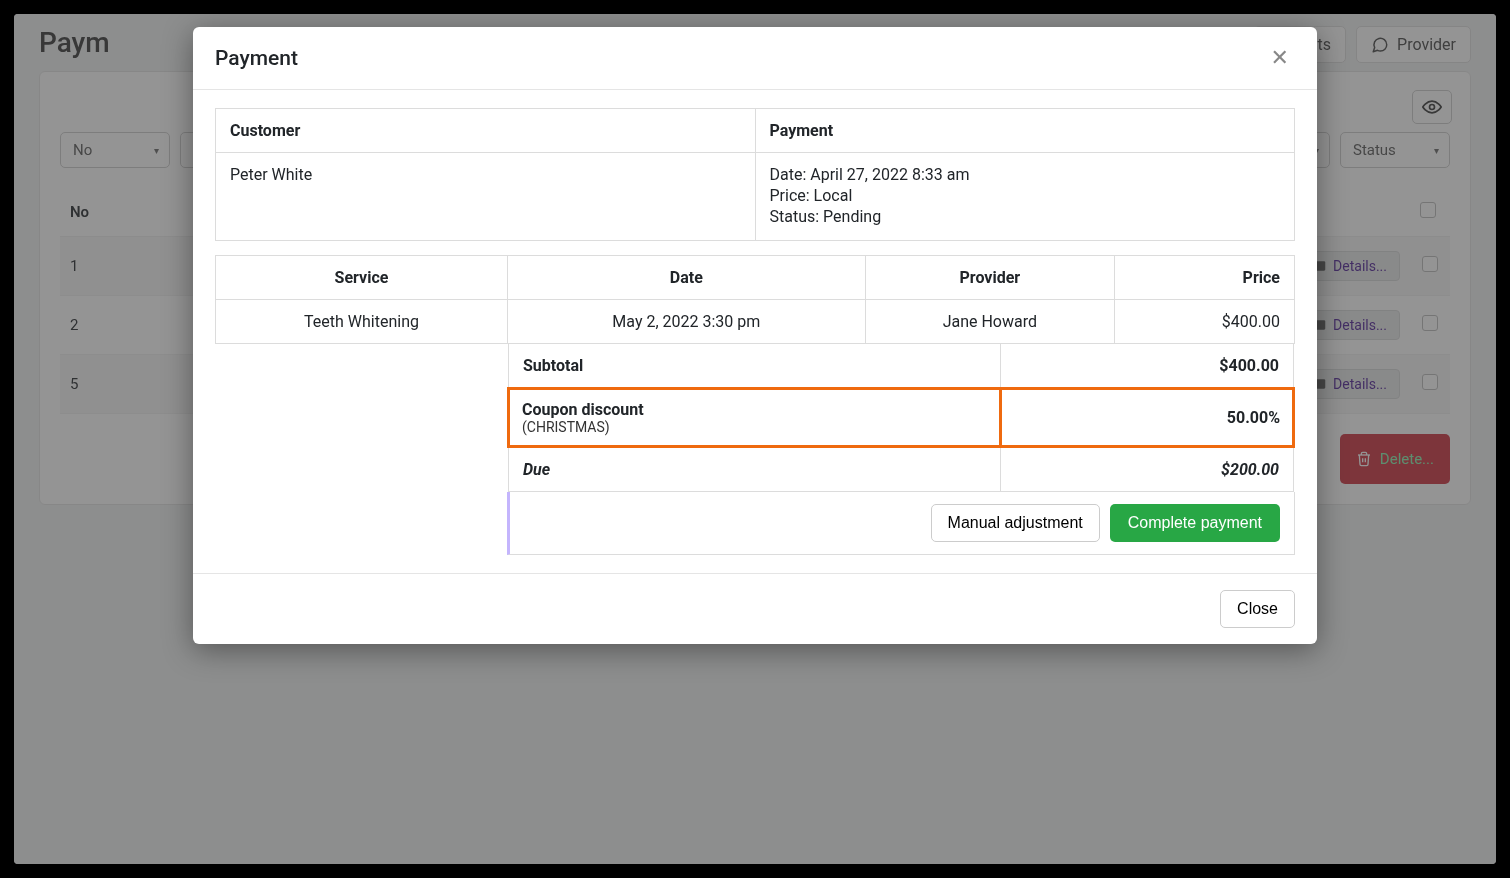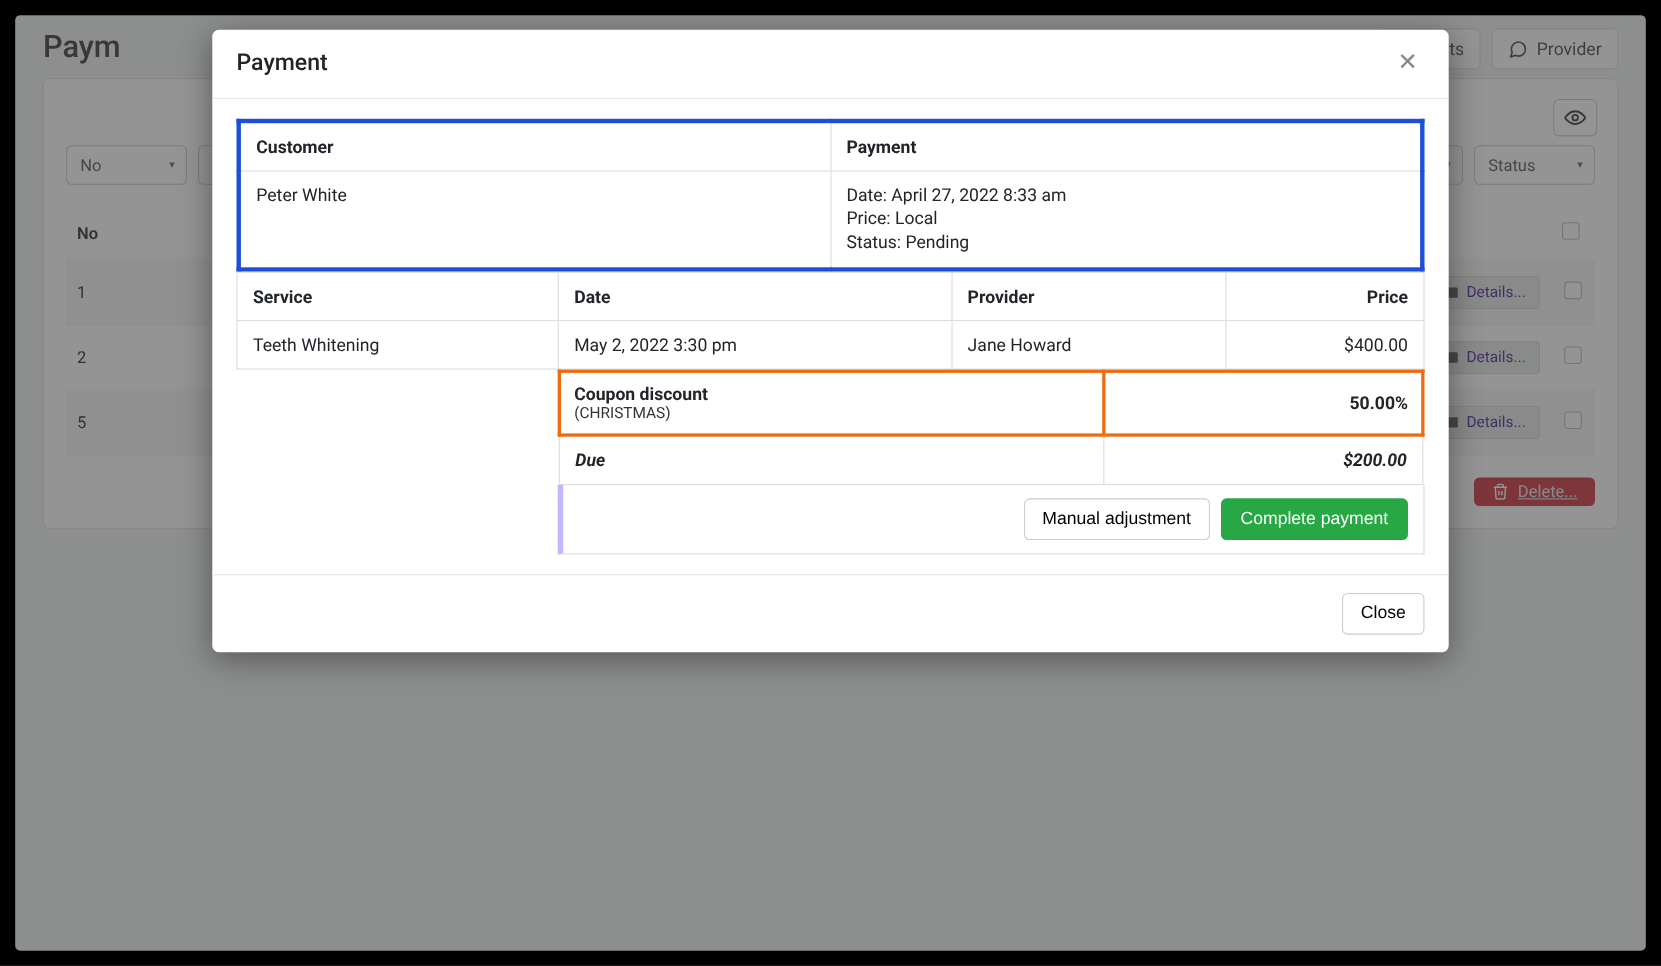--- a/index.html
+++ b/index.html
@@ -112,28 +112,27 @@
     gap: 6px;
     cursor: pointer;
   }
   .bottom-actions {
     display: flex;
     justify-content: flex-end;
     margin-top: 20px;
   }
   .delete-btn {
     background: #cc2d3b;
-    color: #e5e5e5;
+    color: #86efac;
     border: none;
     border-radius: 5px;
-    padding: 4px 16px;
+    padding: 16px 16px;
     font-size: 15px;
     display: flex; align-items: center; gap: 8px;
     cursor: pointer;
-    text-decoration: underline;
   }
 
   
   .overlay {
     position: absolute;
     inset: 14px;
     background: rgba(60,60,60,0.55);
     border-radius: 4px;
   }
   .modal {
@@ -158,43 +157,44 @@
   .close-x {
     font-size: 22px;
     color: #888;
     cursor: pointer;
     line-height: 1;
     padding: 2px 6px;
   }
   .modal-body { padding: 18px 22px; }
   .info-table {
     width: 100%;
-    border: 4px solid #1d4ed8;
+    border: 1px solid #1d4ed8;
     border-collapse: collapse;
+    margin-bottom: 14px;
   }
   .info-table th, .info-table td {
     border: 1px solid #dcdcdc;
     padding: 12px 14px;
     vertical-align: top;
     text-align: left;
     font-size: 16px;
   }
   .info-table th { font-weight: 700; background: #fff; }
   .kv-row { margin-bottom: 2px; }
 
   .svc-table {
     width: 100%;
     border: 1px solid #dcdcdc;
     border-collapse: collapse;
     font-size: 16px;
   }
   .svc-table th, .svc-table td {
     border: 1px solid #dcdcdc;
     padding: 12px 14px;
-    text-align: left;
+    text-align: center;
   }
   .svc-table th { font-weight: 700; }
   .svc-table .right { text-align: right; }
 
   .summary-table {
     width: calc(100% - 292px);
     margin-left: 292px;
     border-collapse: collapse;
     font-size: 16px;
   }
@@ -209,21 +209,21 @@
   .summary-table .italic td { font-style: italic; font-weight: 700; }
   .coupon-highlight td {
     border: 3px solid #ef6a0f !important;
     padding: 10px 12px;
   }
   .coupon-sub { font-size: 14px; font-weight: 400; color: #333; }
 
   .action-row {
     width: calc(100% - 292px);
     margin-left: 292px;
-    border-left: 5px solid #c4b5fd;
+    border-left: 3px solid #c4b5fd;
     border-right: 1px solid #dcdcdc;
     border-bottom: 1px solid #dcdcdc;
     padding: 12px 14px;
     text-align: right;
   }
   .btn-outline {
     background: #fff;
     border: 1px solid #ccc;
     border-radius: 5px;
     padding: 9px 16px;
@@ -387,20 +387,24 @@
         <td>Teeth Whitening</td>
         <td>May 2, 2022 3:30 pm</td>
         <td>Jane Howard</td>
         <td class="right">$400.00</td>
       </tr>
     </tbody>
       </table>
 
     <table class="summary-table">
       <tbody>
+          <tr class="bold">
+        <td>Subtotal</td>
+        <td>$400.00</td>
+      </tr>
       <tr class="bold coupon-highlight">
         <td>
           <div>Coupon discount</div>
           <div class="coupon-sub">(CHRISTMAS)</div>
         </td>
         <td>50.00%</td>
       </tr>
       <tr class="italic">
         <td>Due</td>
         <td>$200.00</td>

